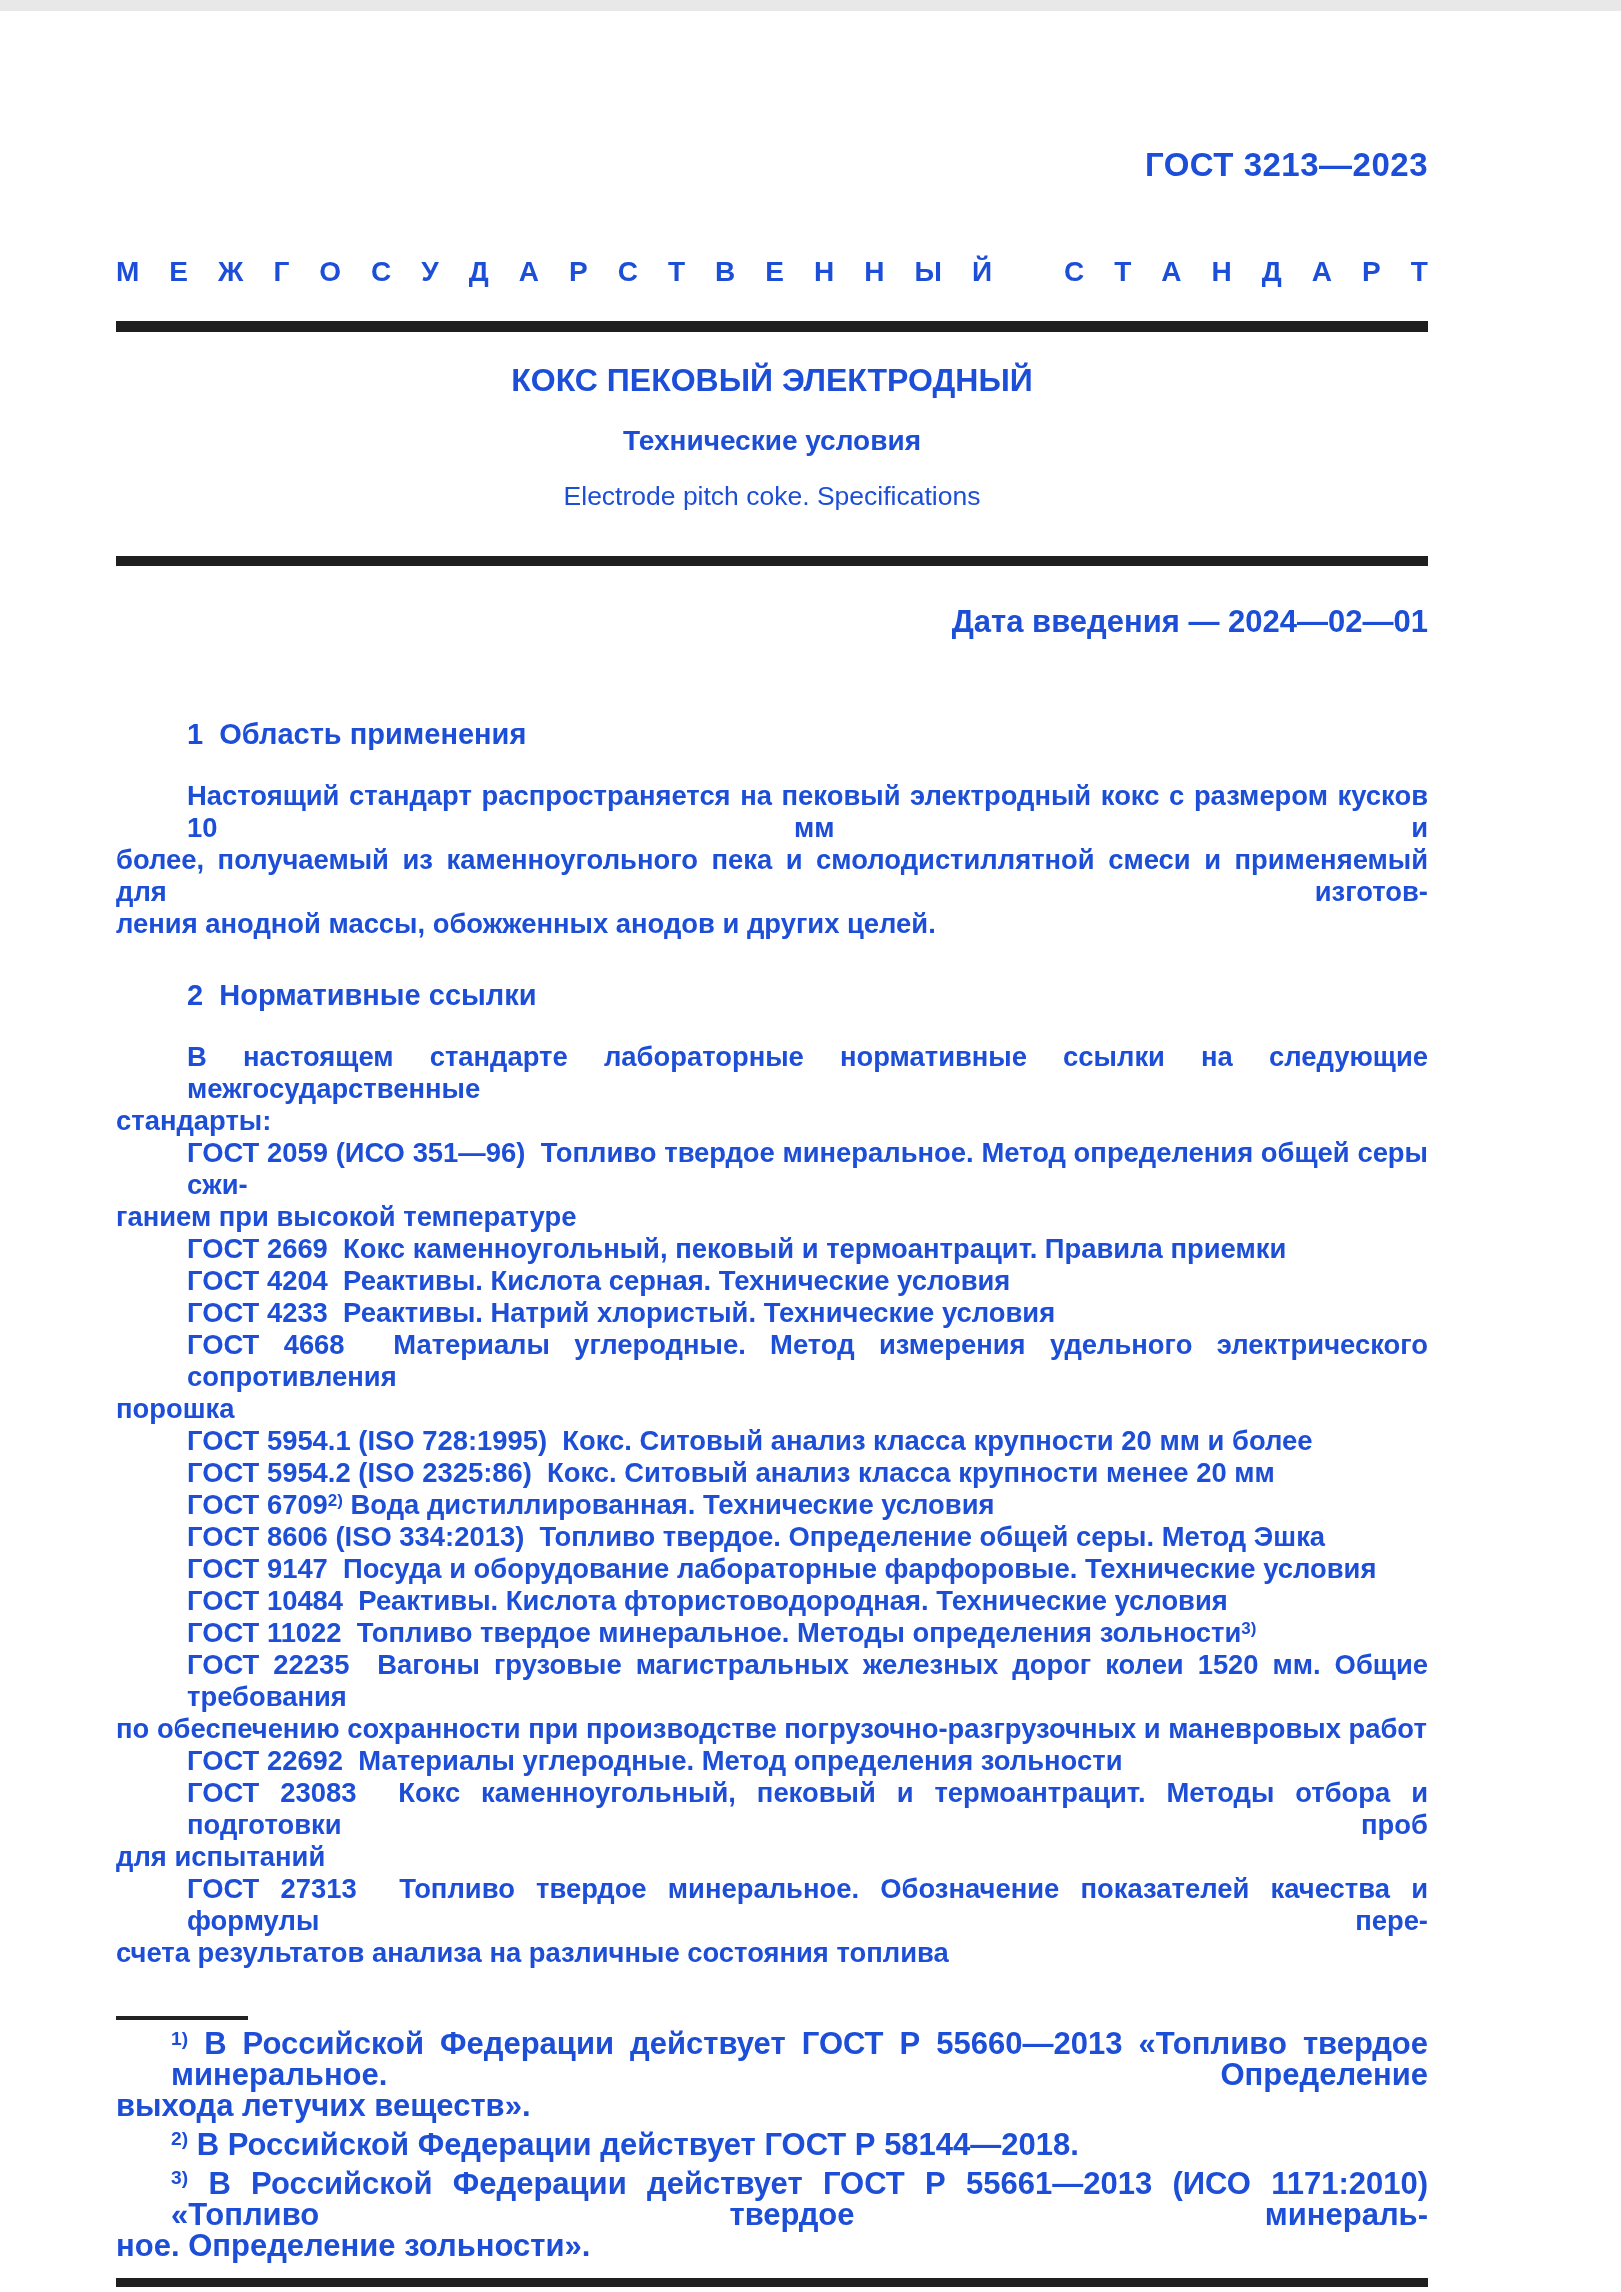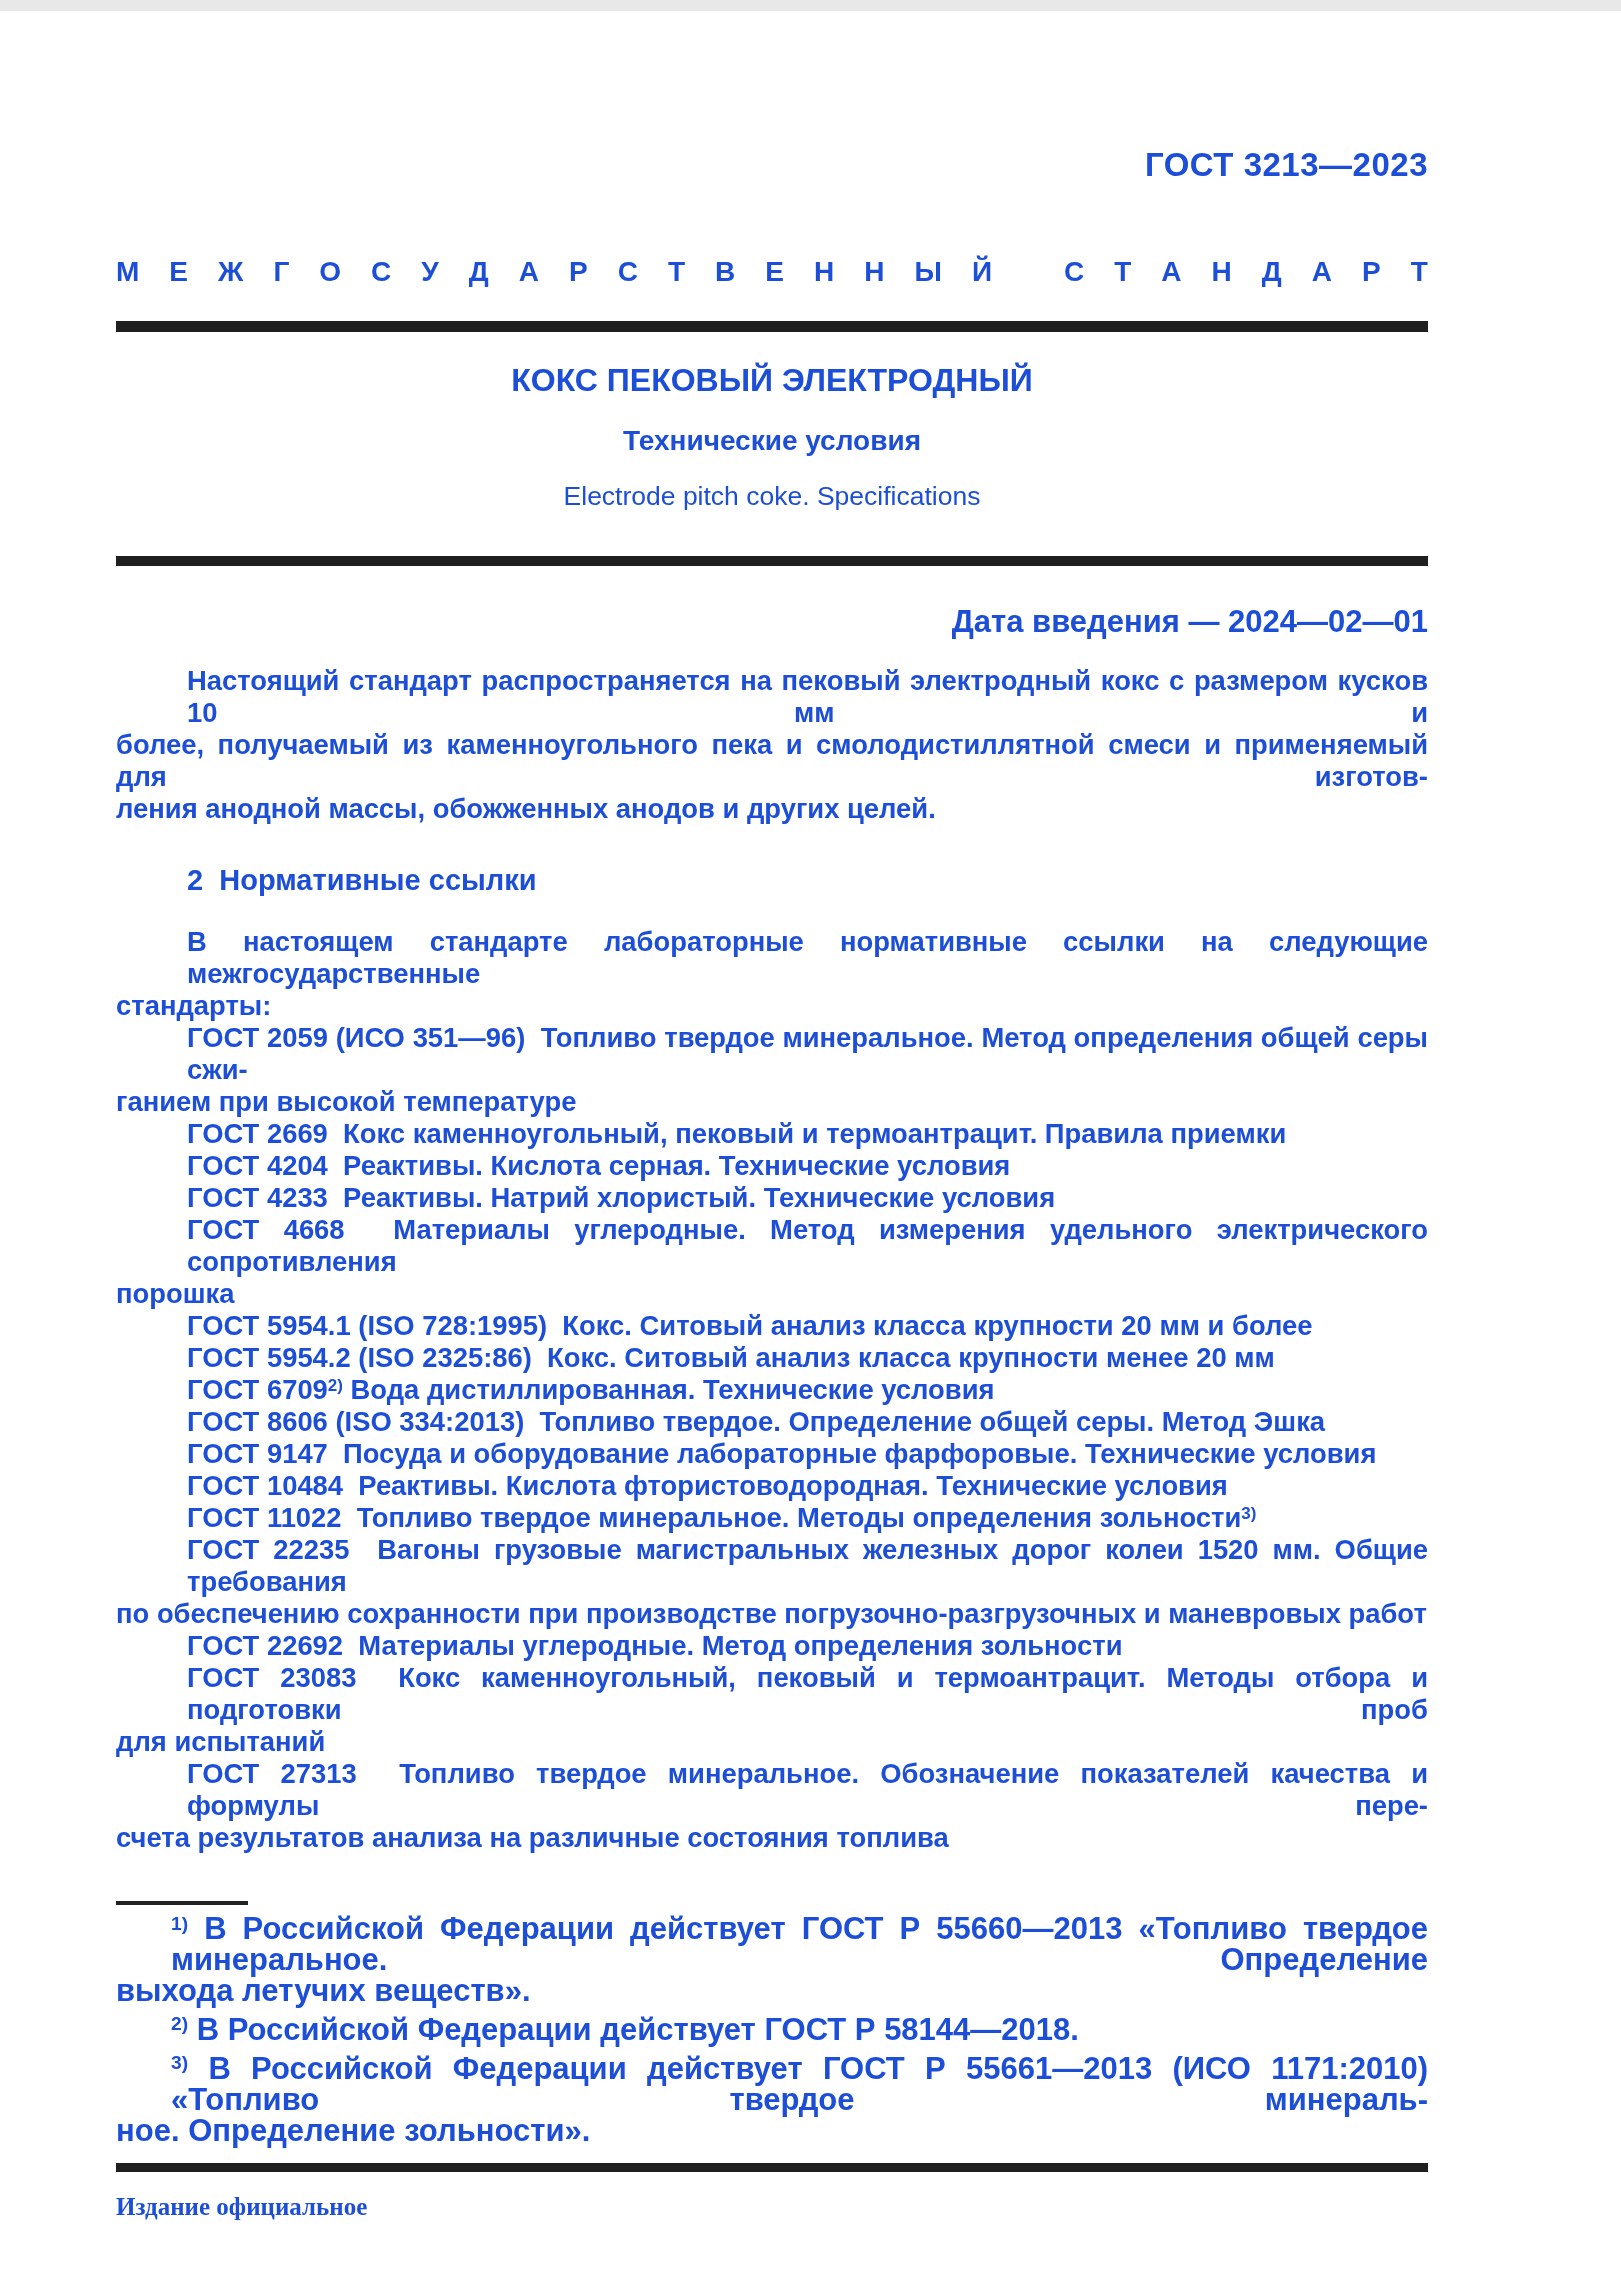--- a/index.html
+++ b/index.html
@@ -101,20 +101,21 @@
 
   <div class="doc-title">КОКС ПЕКОВЫЙ ЭЛЕКТРОДНЫЙ</div>
   <div class="doc-subtitle">Технические условия</div>
   <div class="doc-title-en">Electrode pitch coke. Specifications</div>
 
   <div class="hrule rule-title"></div>
 
   <div class="effective-date">Дата введения — 2024—02—01</div>
 
   <div class="content">
+      <div class="sec-heading">1&nbsp; Область применения</div>
       <div class="para body">
         <div class="line indent just">Настоящий стандарт распространяется на пековый электродный кокс с размером кусков 10 мм и</div>
         <div class="line just">более, получаемый из каменноугольного пека и смолодистиллятной смеси и применяемый для изготов-</div>
         <div class="line">ления анодной массы, обожженных анодов и других целей.</div>
       </div>
       <div class="sec-heading">2&nbsp; Нормативные ссылки</div>
       <div class="para body">
         <div class="line indent just">В настоящем стандарте лабораторные нормативные ссылки на следующие межгосударственные</div>
         <div class="line">стандарты:</div>
       </div>

